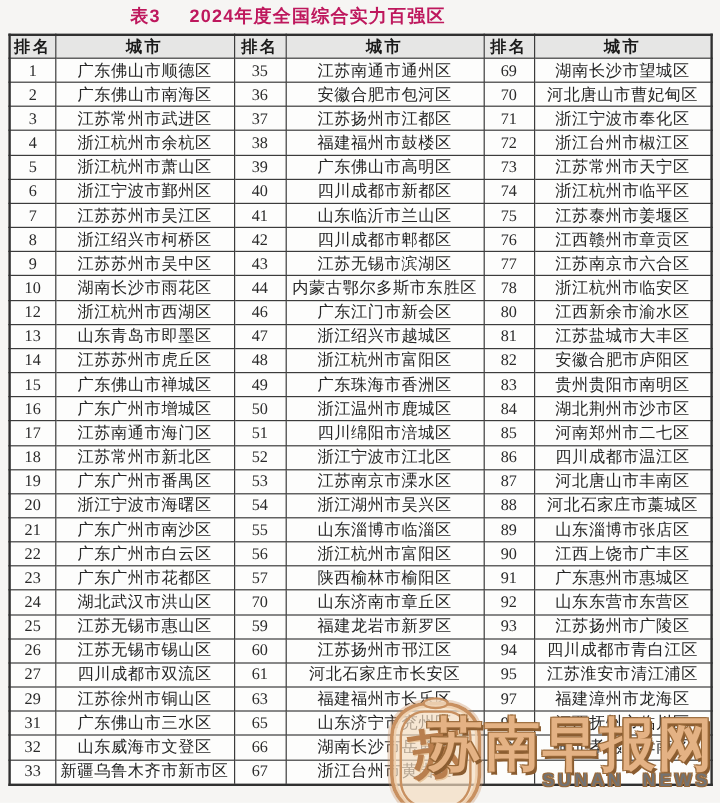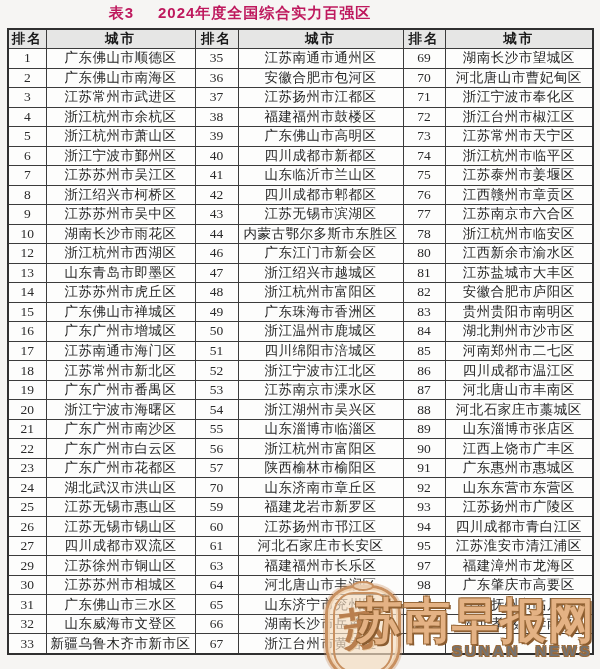--- a/index.html
+++ b/index.html
@@ -329,28 +329,20 @@
       </tr>
       <tr>
         <td class="rank-cell">29</td>
         <td class="city-cell">江苏徐州市铜山区</td>
         <td class="rank-cell">63</td>
         <td class="city-cell">福建福州市长乐区</td>
         <td class="rank-cell">97</td>
         <td class="city-cell">福建漳州市龙海区</td>
       </tr>
       <tr>
-        <td class="rank-cell">30</td>
-        <td class="city-cell">江苏苏州市相城区</td>
-        <td class="rank-cell">64</td>
-        <td class="city-cell">河北唐山市丰润区</td>
-        <td class="rank-cell">98</td>
-        <td class="city-cell">广东肇庆市高要区</td>
-      </tr>
-      <tr>
         <td class="rank-cell">31</td>
         <td class="city-cell">广东佛山市三水区</td>
         <td class="rank-cell">65</td>
         <td class="city-cell">山东济宁市兖州区</td>
         <td class="rank-cell">99</td>
         <td class="city-cell">江西抚州市临川区</td>
       </tr>
       <tr>
         <td class="rank-cell">32</td>
         <td class="city-cell">山东威海市文登区</td>

